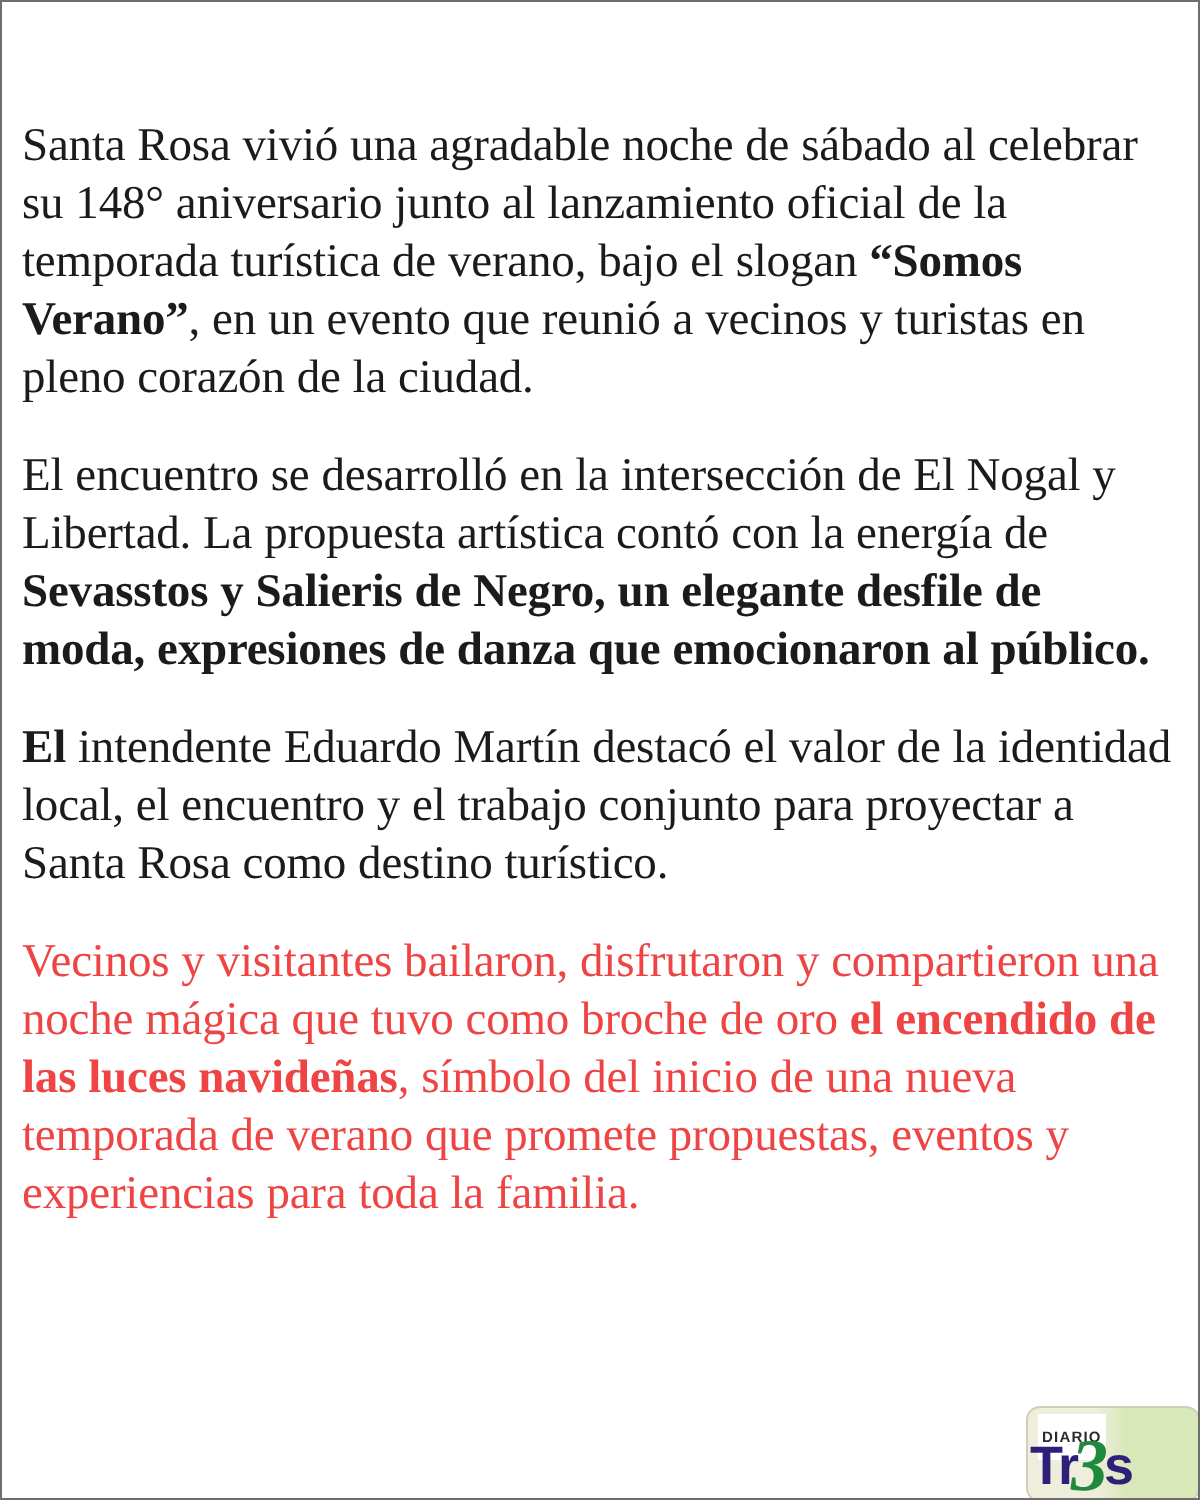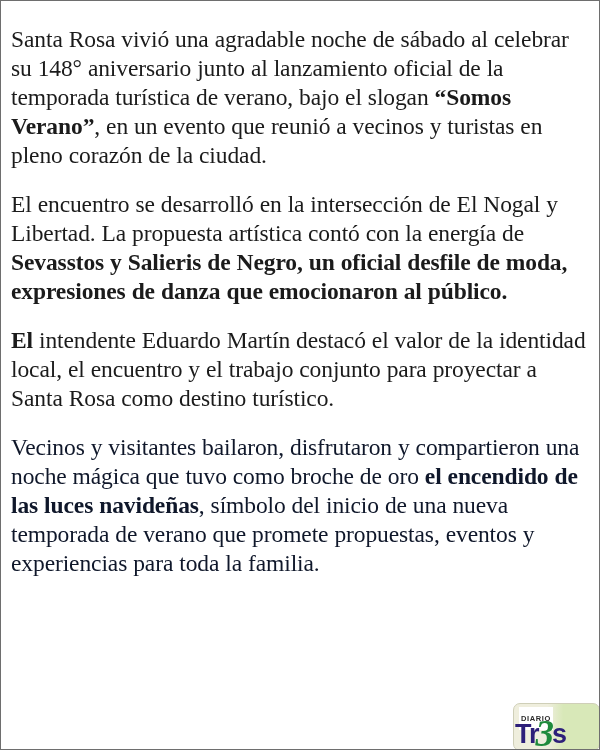--- a/index.html
+++ b/index.html
@@ -17,21 +17,21 @@
     box-sizing: border-box;
     width: 600px;
     height: 750px;
     background: #ffffff;
     border: 1px solid #6e6e6e;
     overflow: hidden;
   }
 
   .article-body {
     box-sizing: border-box;
-    padding: 24px 12px 0 10px;
+    padding: 58px 12px 0 10px;
   }
 
   .article-paragraph {
     margin: 0 0 20px 0;
     font-size: 23.5px;
     line-height: 29px;
     color: #1b1b1b;
     letter-spacing: -0.1px;
     word-spacing: 0.2px;
     text-align: left;
@@ -106,23 +106,23 @@
     letter-spacing: -1px;
   }
 </style>
 </head>
 <body>
 
 <div class="article-card" style="background: rgb(255, 255, 255); border-color: rgb(110, 110, 110);">
 
   <div class="article-body">
     <p class="article-paragraph" style="color: rgb(27, 27, 27);"><span>Santa Rosa vivió una agradable noche de sábado al celebrar su 148° aniversario junto al lanzamiento oficial de la temporada turística de verano, bajo el slogan </span><b>“Somos Verano”</b><span>, en un evento que reunió a vecinos y turistas en pleno corazón de la ciudad.</span></p>
-    <p class="article-paragraph" style="color: rgb(27, 27, 27);"><span>El encuentro se desarrolló en la intersección de El Nogal y Libertad. La propuesta artística contó con la energía de </span><b>Sevasstos y Salieris de Negro, un oficial desfile de moda, expresiones de danza que emocionaron al público.</b></p>
+    <p class="article-paragraph" style="color: rgb(27, 27, 27);"><span>El encuentro se desarrolló en la intersección de El Nogal y Libertad. La propuesta artística contó con la energía de </span><b>Sevasstos y Salieris de Negro, un elegante desfile de moda, expresiones de danza que emocionaron al público.</b></p>
     <p class="article-paragraph" style="color: rgb(27, 27, 27);"><b>El</b><span>  intendente Eduardo Martín destacó el valor de la identidad local, el encuentro y el trabajo conjunto para proyectar a Santa Rosa como destino turístico.</span></p>
-    <p class="article-paragraph" style="color: #0f172a;"><span>Vecinos y visitantes bailaron, disfrutaron y compartieron una noche mágica que tuvo como broche de oro </span><b>el encendido de las luces navideñas</b><span>, símbolo del inicio de una nueva temporada de verano que promete propuestas, eventos y experiencias para toda la familia.</span></p>
+    <p class="article-paragraph" style="color: #ef4444;"><span>Vecinos y visitantes bailaron, disfrutaron y compartieron una noche mágica que tuvo como broche de oro </span><b>el encendido de las luces navideñas</b><span>, símbolo del inicio de una nueva temporada de verano que promete propuestas, eventos y experiencias para toda la familia.</span></p>
   </div>
 
   <div class="brand-logo" style="background: linear-gradient(to right, rgb(239, 238, 221) 0%, rgb(239, 238, 221) 40%, rgb(216, 232, 184) 58%, rgb(216, 232, 184) 100%);">
     <span class="brand-logo-kicker">DIARIO</span>
     <span class="brand-logo-wordmark">
       <span class="wm-tr" style="color: rgb(45, 31, 122);">Tr</span><span class="wm-three" style="color: rgb(31, 138, 60);">3</span><span class="wm-s" style="color: rgb(45, 31, 122);">s</span>
     </span>
   </div>
 
 </div>

